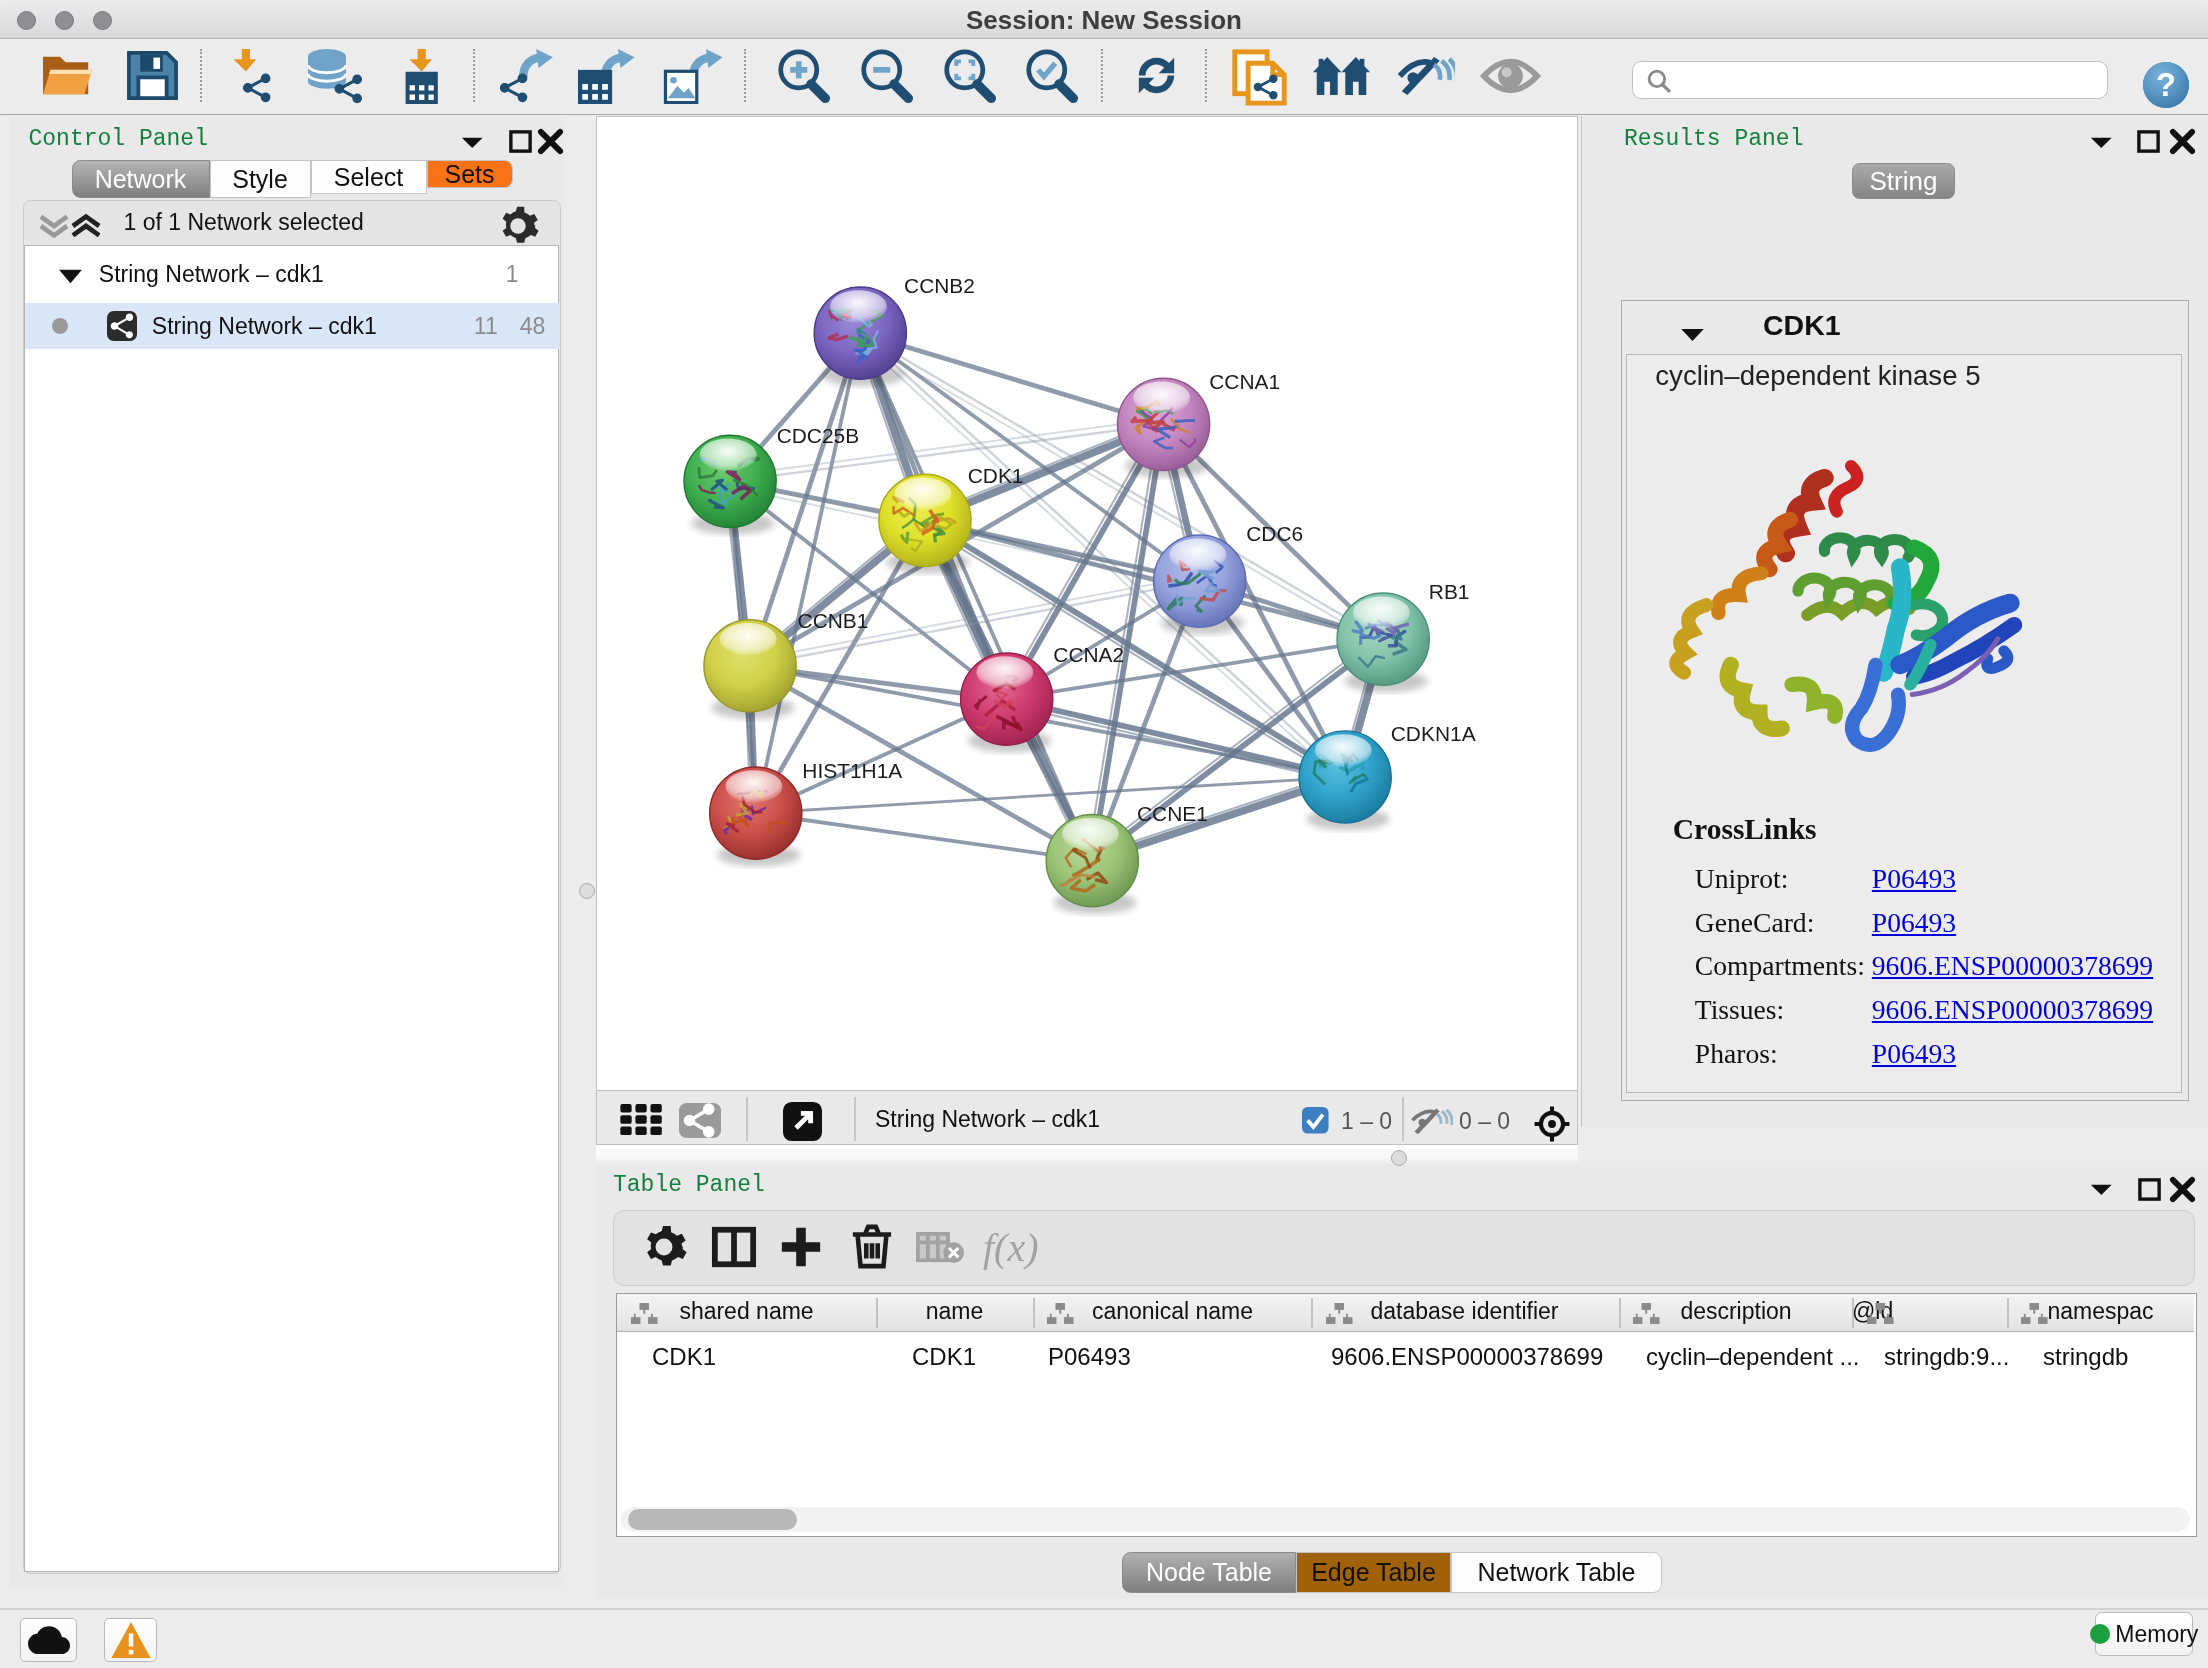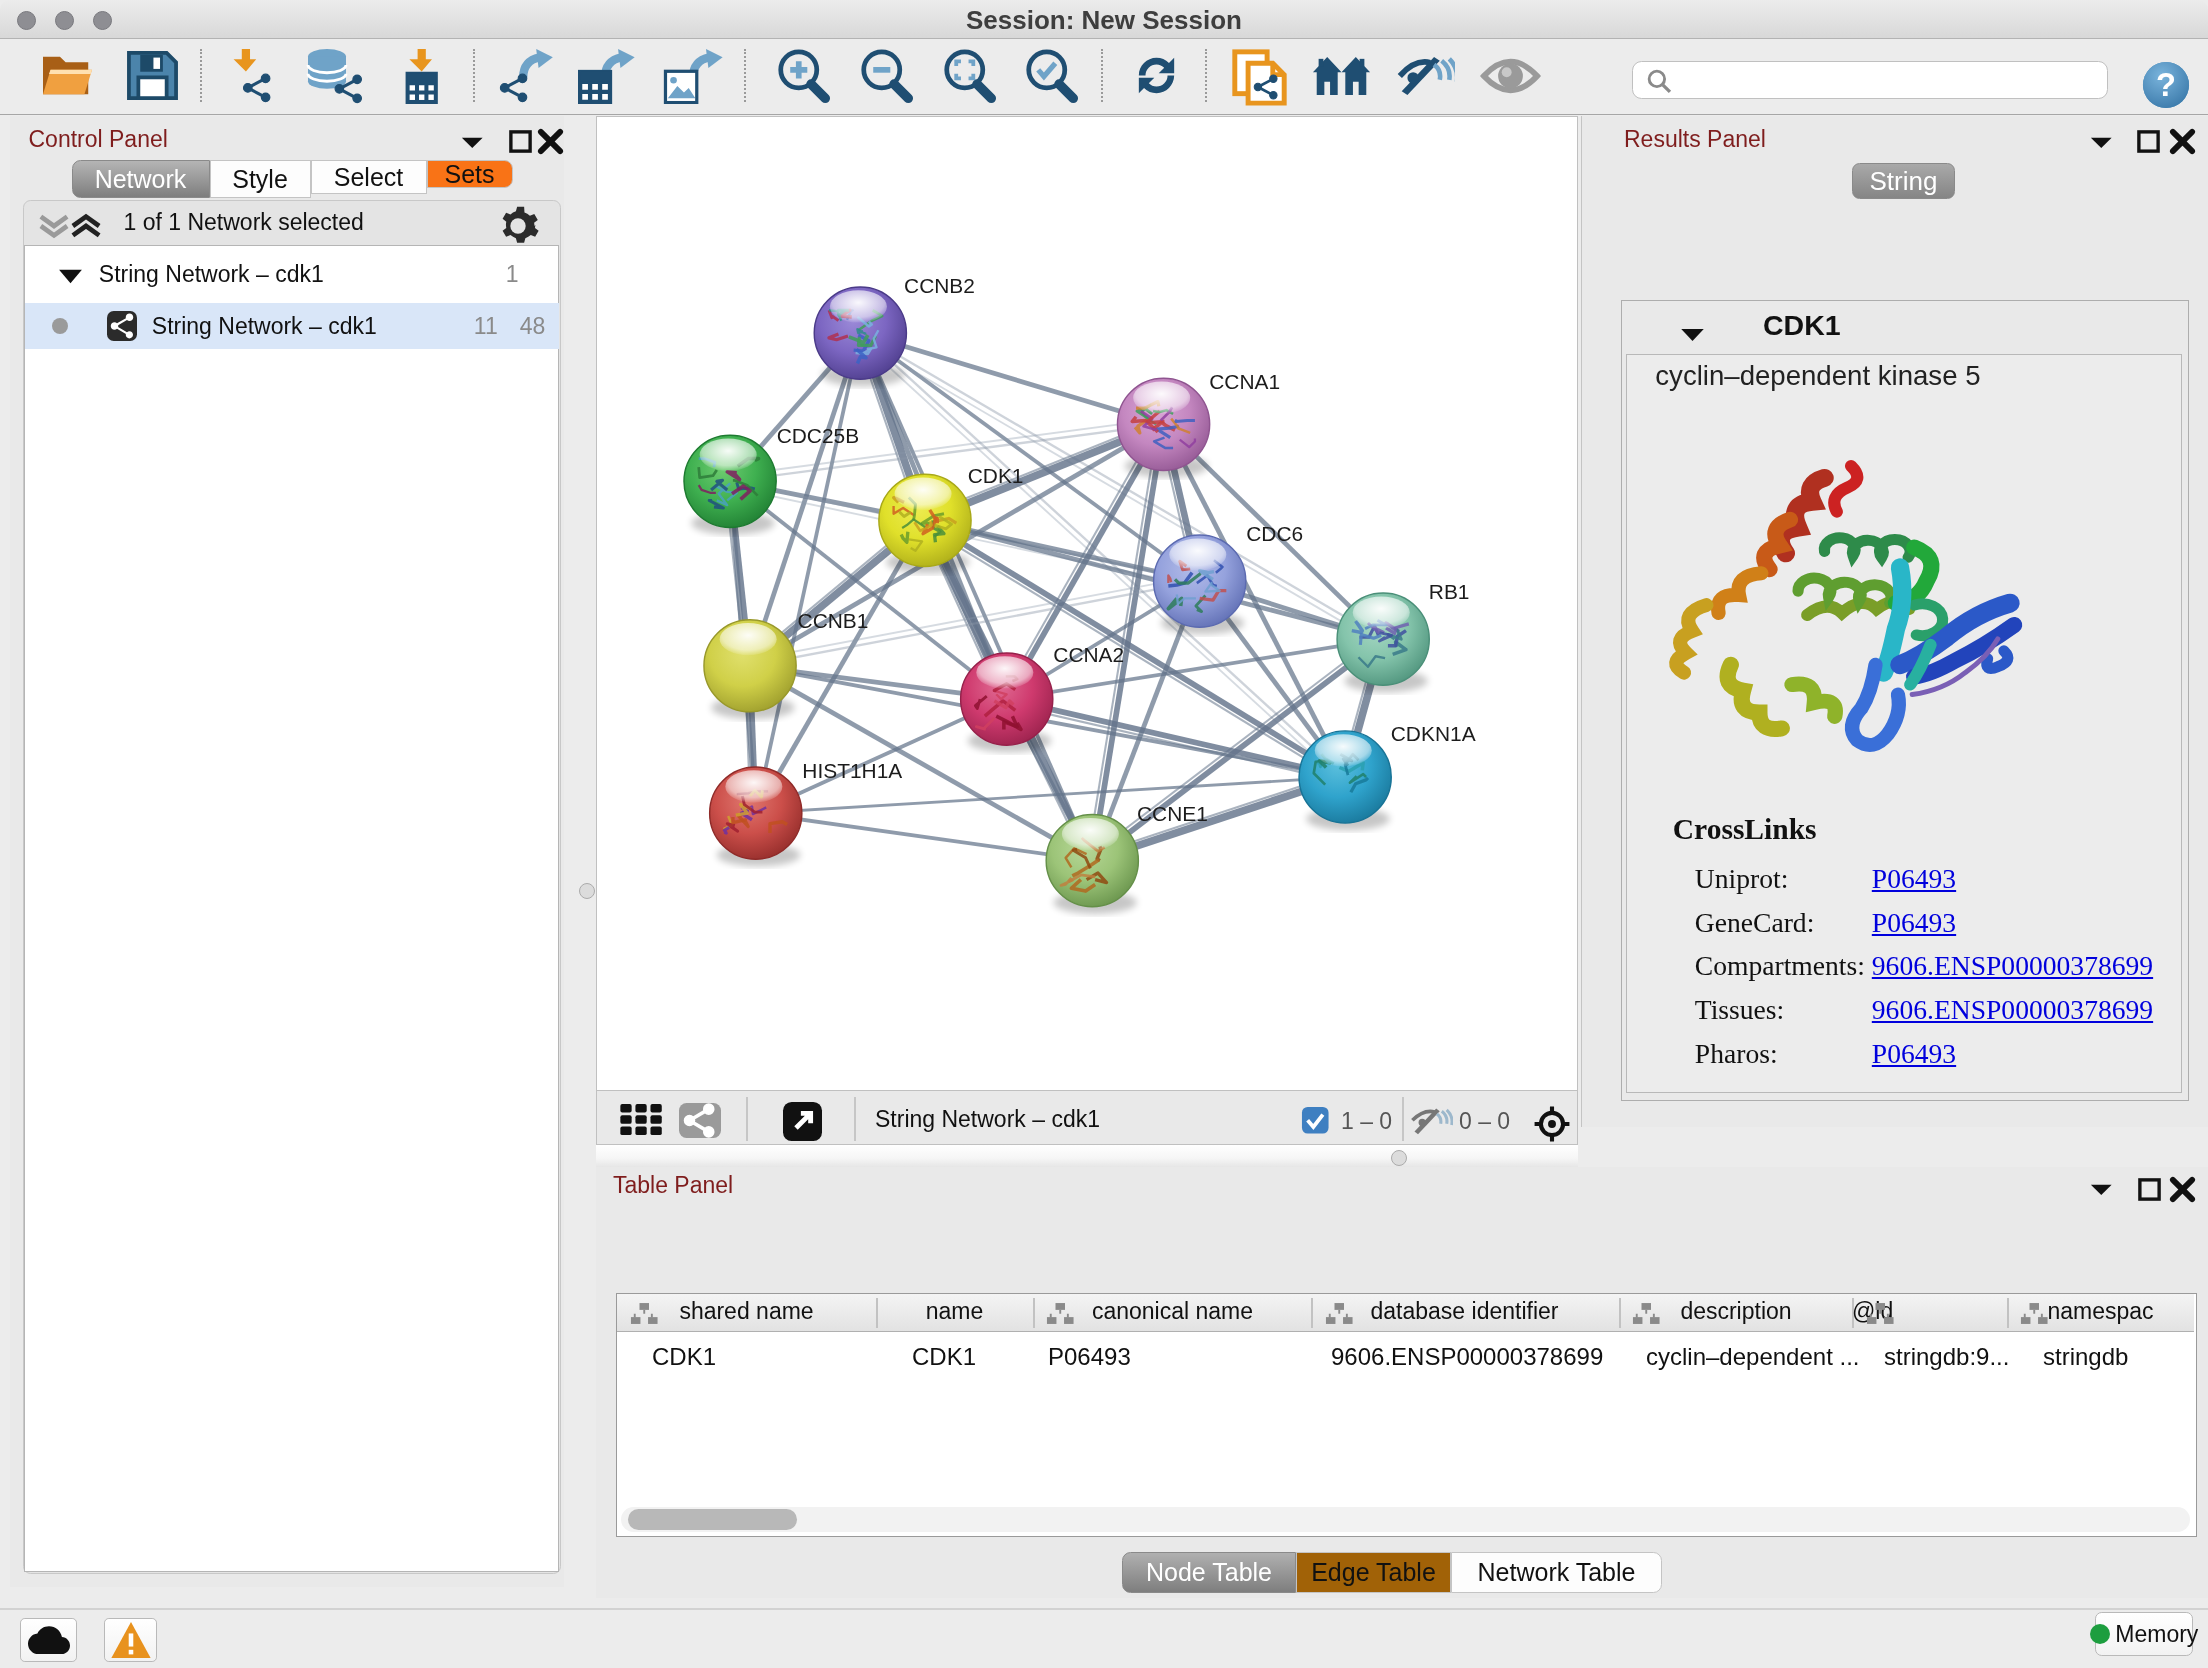--- a/index.html
+++ b/index.html
@@ -1,20 +1,20 @@
 <!DOCTYPE html>
 <html style="font-size:15px"><head><meta charset="utf-8">
 <style>
 * { margin:0; padding:0; box-sizing:border-box; }
 html,body { width:2208px; height:1668px; overflow:hidden; }
 body { font-family:"Liberation Sans", sans-serif; background:#ececec; position:relative; }
 .abs { position:absolute; }
 .sep { position:absolute; top:49px; width:0; height:53px; border-left:2.9px dotted #9a9a9a; }
 svg { display:block; }
-.ptitle { font-size:23px; color:#7f1d1d; }
+.ptitle { font-size:23px; color:#15803d;font-family:Liberation Mono, monospace; }
 .btn { background:linear-gradient(#ffffff,#f2f2f2); border:1.4px solid #b9b9b9; border-radius:8.6px; color:#111; display:flex; align-items:center; justify-content:center; }
 </style></head>
 <body>
 
 <div class="abs" style="left:0;top:0;width:2208px;height:39px;background:linear-gradient(#ececec,#d8d8d8);border-bottom:1.9px solid #b3b3b3;border-radius:9.5px 9.5px 0 0;"></div>
 <div class="abs" style="left:17px;top:10.5px;width:19px;height:19px;border-radius:50%;background:#8e8e93;border:1px solid #79797e;"></div>
 <div class="abs" style="left:55px;top:10.5px;width:19px;height:19px;border-radius:50%;background:#8e8e93;border:1px solid #79797e;"></div>
 <div class="abs" style="left:93px;top:10.5px;width:19px;height:19px;border-radius:50%;background:#8e8e93;border:1px solid #79797e;"></div>
 <div class="abs" style="left:0;top:4.8px;width:2208px;text-align:center;font-size:26px;font-weight:bold;color:#3e3e3e;">Session: New Session</div>
 
@@ -719,20 +719,45 @@
   <div class="ptitle abs" style="left:17px;top:4.8px;">Table Panel</div>
   <svg class="abs" style="left:1491px;top:13.3px" width="28.5" height="17" viewBox="0 0 30 18">
       <path d="M4,5 L26,5 L15,16 Z" fill="#111"></path>
     </svg>
   <svg class="abs" style="left:1541px;top:9.5px" width="25" height="25" viewBox="0 0 26 26">
       <rect x="3" y="3" width="20" height="20" fill="none" stroke="#111" stroke-width="3.5"></rect>
     </svg>
   <svg class="abs" style="left:1573px;top:8.6px" width="27" height="27" viewBox="0 0 28 28">
       <path d="M4,4 L24,24 M24,4 L4,24" stroke="#111" stroke-width="6" stroke-linecap="round"></path>
     </svg>
+  <div class="abs" style="left:17px;top:43px;width:1582px;height:76px;background:#e2e2e2;border:1px solid #cdcdcd;border-radius:11.4px;">
+<svg class="abs" style="left:27px;top:13.3px" width="46" height="46" viewBox="0 0 24 24">
+        <path fill="#1c1c1c" d="M12 8.2A3.8 3.8 0 1 0 12 15.8 3.8 3.8 0 0 0 12 8.2zm9.4 3.8c0-.6-.1-1.2-.2-1.8l2.1-1.6-2-3.5-2.5 1c-.9-.8-2-1.4-3.1-1.8L15.5 1h-4l-.7 2.6c-1.2.4-2.2 1-3.1 1.8l-2.5-1-2 3.5 2.1 1.6c-.1.6-.2 1.2-.2 1.8s.1 1.2.2 1.8l-2.1 1.6 2 3.5 2.5-1c.9.8 2 1.4 3.1 1.8l.7 2.6h4l.7-2.6c1.2-.4 2.2-1 3.1-1.8l2.5 1 2-3.5-2.1-1.6c.1-.6.2-1.2.2-1.8z"></path>
+        <circle cx="12" cy="12" r="4.4" fill="#e2e2e2"></circle>
+      </svg>
+<svg class="abs" style="left:97px;top:13.3px" width="46" height="46" viewBox="0 0 24 24">
+        <rect x="2" y="3" width="20" height="18" fill="none" stroke="#1c1c1c" stroke-width="3"></rect>
+        <line x1="12" y1="3" x2="12" y2="21" stroke="#1c1c1c" stroke-width="3"></line>
+      </svg>
+<svg class="abs" style="left:164px;top:13.3px" width="46" height="46" viewBox="0 0 24 24">
+        <path d="M12 2 v20 M2 12 h20" stroke="#1c1c1c" stroke-width="5"></path>
+      </svg>
+<svg class="abs" style="left:236px;top:11.4px" width="44" height="48" viewBox="0 0 23 25">
+        <path fill="none" stroke="#1c1c1c" stroke-width="2.4" d="M4 7 L5.5 23 h12 L19 7 M1.5 6.5 h20 M8 6 l1.5-3.5 h4 L15 6 M8.5 11 v8 M11.5 11 v8 M14.5 11 v8"></path>
+      </svg>
+<svg class="abs" style="left:302px;top:21px" width="49" height="32" viewBox="0 0 26 17">
+        <g stroke="#a2a2a2" fill="none" stroke-width="2">
+          <rect x="1" y="1" width="16" height="14" fill="#c8c8c8" stroke="#a2a2a2"></rect>
+          <path d="M1 5.5 h16 M6.3 1 v14 M11.6 1 v14"></path>
+        </g>
+        <circle cx="20" cy="11" r="5.5" fill="#a2a2a2"></circle>
+        <path d="M17.5 8.5 l5 5 M22.5 8.5 l-5 5" stroke="#fff" stroke-width="1.6"></path>
+      </svg>
+<div class="abs" style="left:369px;top:13.3px;font-family:'Liberation Serif',serif;font-style:italic;font-size:40px;color:#a2a2a2;">f(x)</div>
+  </div>
   <div class="abs" style="left:20px;top:126px;width:1581px;height:244px;background:#fff;border:1.9px solid #9a9a9a;">
 <div class="abs" style="left:0;top:0;width:1577px;height:38px;background:linear-gradient(#f4f4f4,#e2e2e2);border-bottom:1.9px solid #b0b0b0;"></div>
 <div class="abs" style="left:0px;top:3.8px;width:259px;text-align:center;font-size:23px;color:#111;">shared name</div>
 <svg class="abs" style="left:13.3px;top:6.7px" width="28.5" height="25" viewBox="0 0 15 13">
         <g fill="#8a8a8a">
           <rect x="5" y="1" width="5" height="3.6"></rect>
           <rect x="0.5" y="8.4" width="5" height="3.6"></rect>
           <rect x="9.5" y="8.4" width="5" height="3.6"></rect>
           <path d="M7 4.6 h1 v2 h-5 v2 h-1 v-2 h10 v2 h-1 v-2 h-4 z"></path>
         </g>

